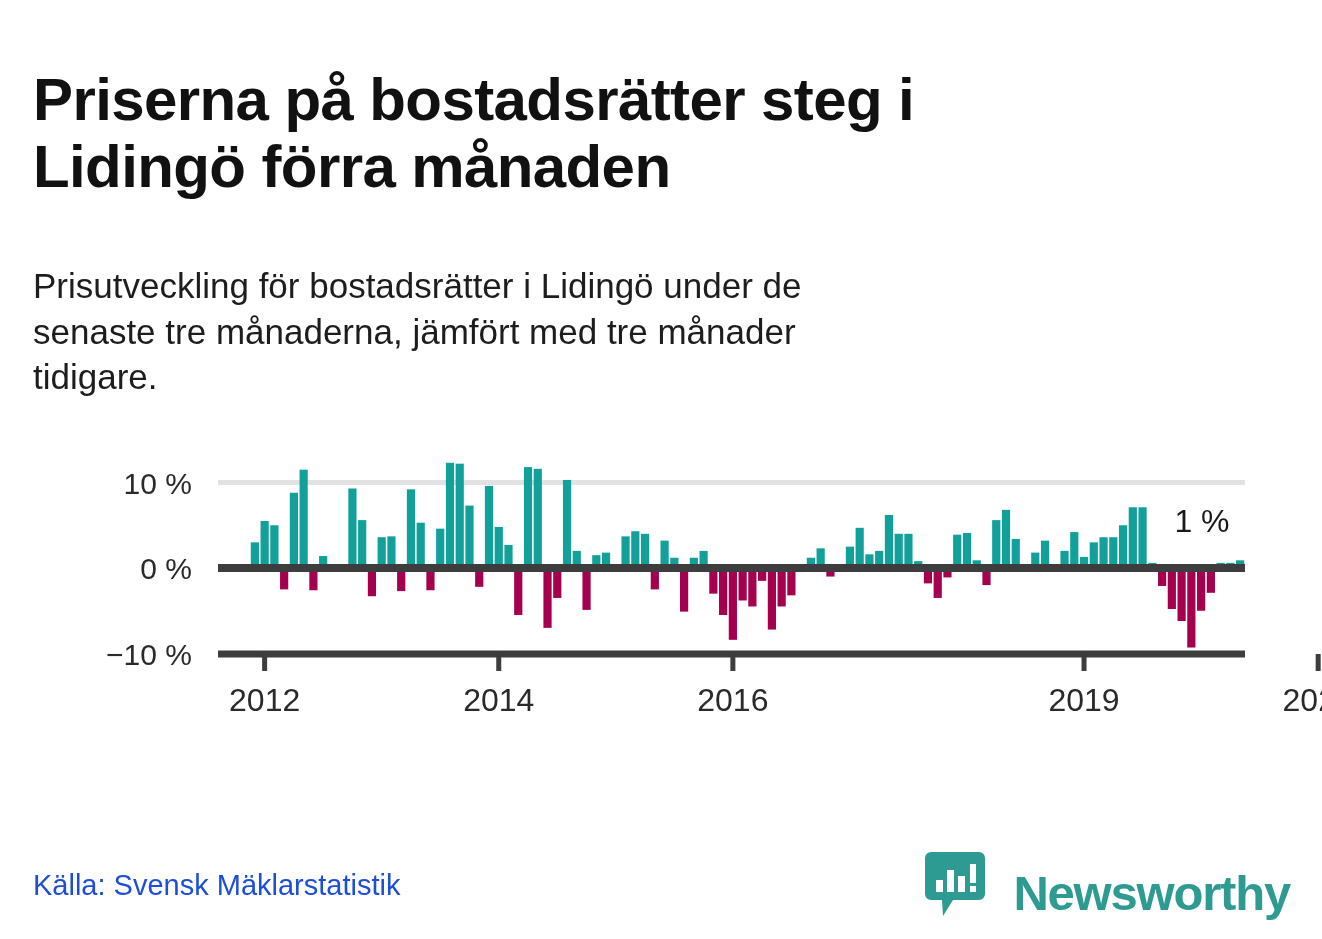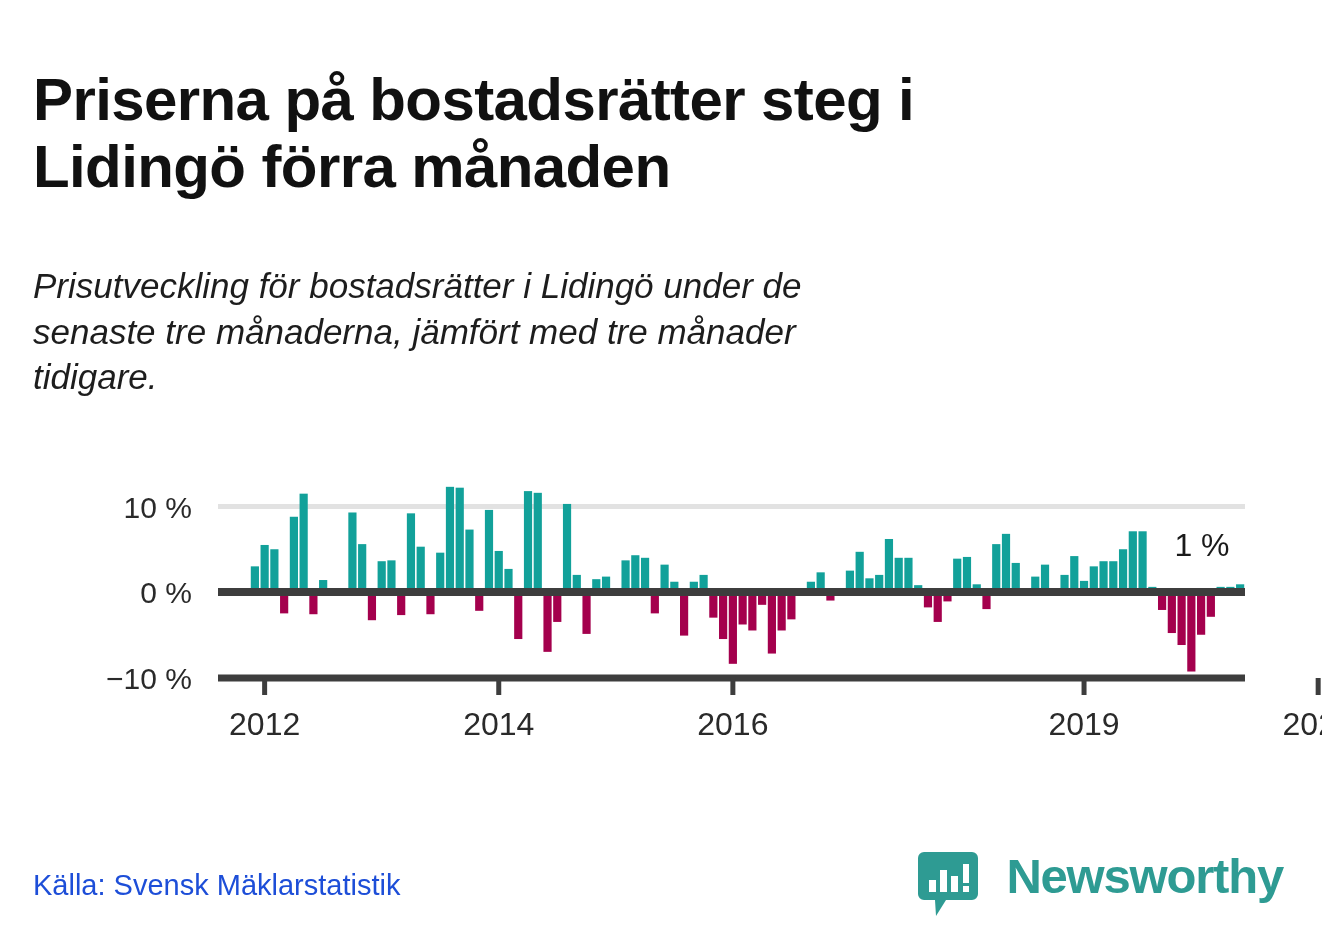--- a/index.html
+++ b/index.html
@@ -42,28 +42,27 @@
   .subtitle {
     position: absolute;
     left: 33px;
     top: 228px;
     width: 1115px;
     font-size: 35px;
     line-height: 1.30;
     font-weight: 400;
     color: #1d1d1d;
     white-space: pre-line;
-    font-style: italic;
   }
 
   
   .chart-area {
     position: absolute;
     left: 0;
-    top: 464px;
+    top: 440px;
     width: 1322px;
     height: 310px;
   }
   .chart-svg {
     display: block;
   }
   .ytick-label {
     font-family: "Liberation Sans", "DejaVu Sans", sans-serif;
     font-size: 30px;
     fill: #2a2a2a;
@@ -87,24 +86,24 @@
     position: absolute;
     left: 33px;
     top: 869px;
     font-size: 29px;
     color: #1d4ed8;
     font-weight: 400;
     white-space: nowrap;
   }
   .logo {
     position: absolute;
-    right: 39px;
+    right: 32px;
     top: 852px;
     display: flex;
-    align-items: flex-start;
+    align-items: flex-end;
     gap: 28px;
   }
   .logo-mark {
     display: block;
   }
   .logo-word {
     font-size: 49px;
     font-weight: 700;
     letter-spacing: -1.2px;
     line-height: 1;

